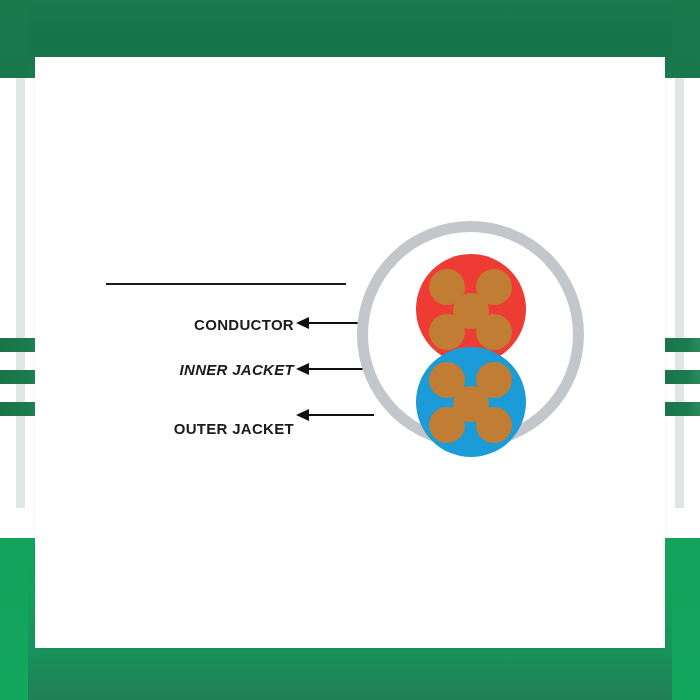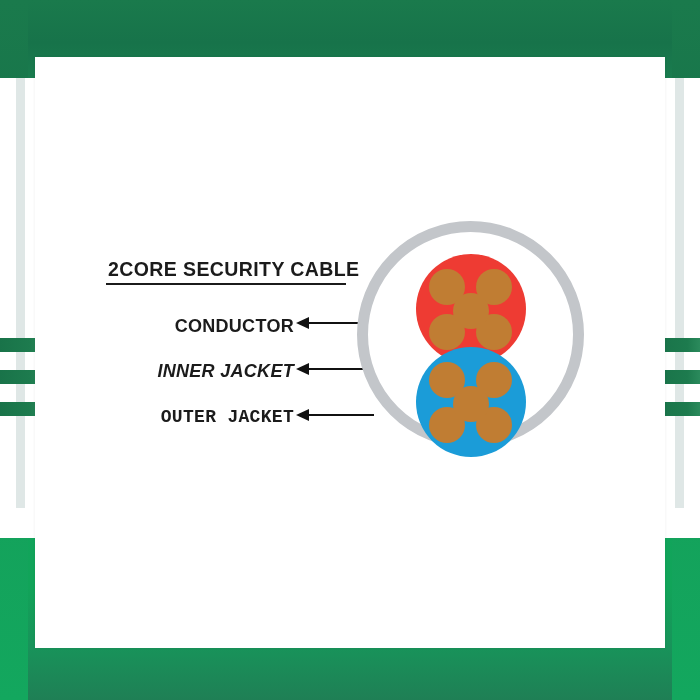--- a/index.html
+++ b/index.html
@@ -117,31 +117,31 @@
     left: 106px;
     top: 283px;
     width: 240px;
     height: 2px;
     background: #1b1b1b;
   }
 
   
   .label {
     position: absolute;
-    font-size: 18px;
+    font-size: 15px;
     font-weight: 700;
     letter-spacing: 0.3px;
     color: #1b1b1b;
     white-space: nowrap;
     text-align: left;
     right: 406px;
   }
   .label.l1 { top: 316px; }
   .label.l2 { top: 361px; font-style: italic; }
-  .label.l3 { top: 407px; font-family: Liberation Mono, monospace; }
+  .label.l3 { top: 420px; }
 
   
   .arrow {
     position: absolute;
     height: 12px;
   }
   .arrow .shaft {
     position: absolute;
     top: 5px;
     height: 2.4px;
@@ -220,21 +220,20 @@
 
   <div class="stripe left" style="top:338px"></div>
   <div class="stripe left" style="top:370px"></div>
   <div class="stripe left" style="top:402px"></div>
   <div class="stripe right" style="top:338px"></div>
   <div class="stripe right" style="top:370px"></div>
   <div class="stripe right" style="top:402px"></div>
 
   <div class="card"></div>
 
-  <div class="title">2CORE SECURITY CABLE</div>
   <div class="title-rule"></div>
 
   <div class="label l1">CONDUCTOR</div>
   <div class="label l2">INNER JACKET</div>
   <div class="label l3">OUTER JACKET</div>
 
   <div class="arrow a1">
     <span class="head"></span>
     <span class="shaft"></span>
   </div>

